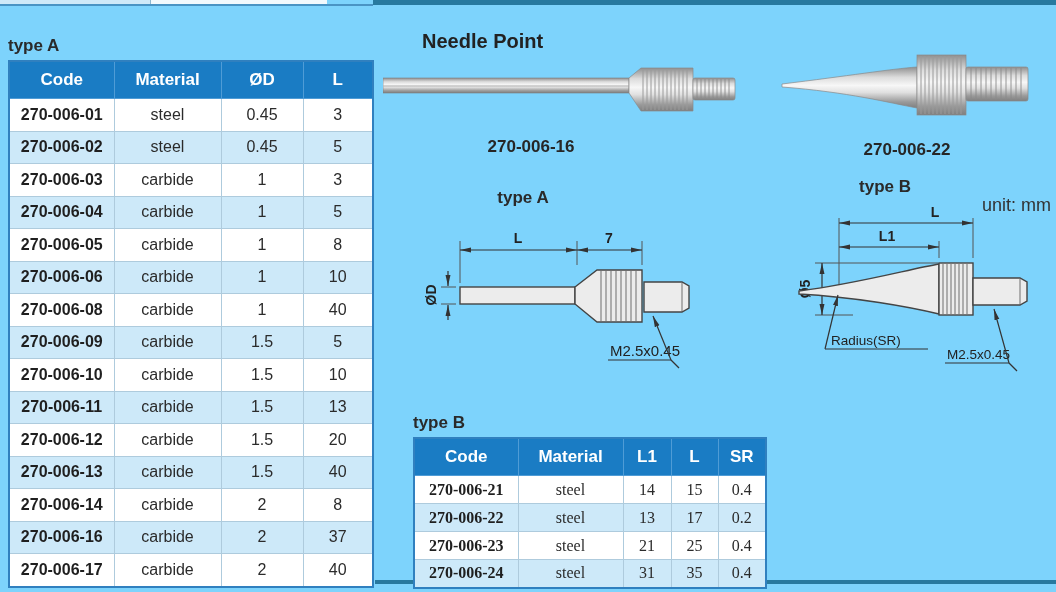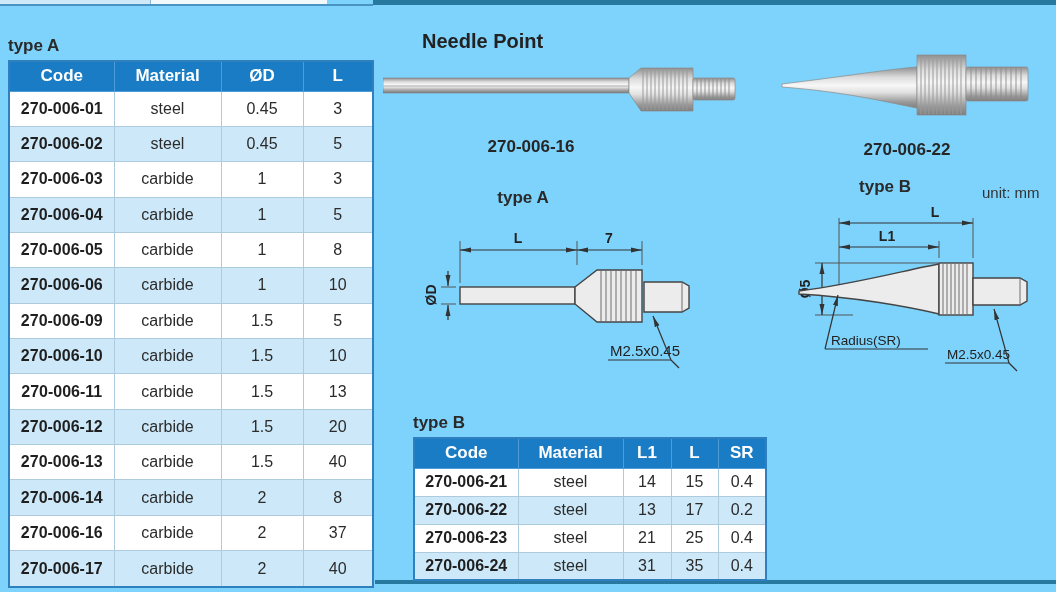--- a/index.html
+++ b/index.html
@@ -18,32 +18,32 @@
   
   .rem-cell1{left:0;top:0;width:150px;height:4px;background:#cfe9f8;border-right:1px solid #8fb8d0;}
   .rem-cell2{left:151px;top:0;width:176px;height:4px;background:#f2f9fd;}
   .rem-border{left:0;top:4px;width:373px;height:2px;background:#4a94c4;}
   .secline-top{left:373px;top:0;width:683px;height:5px;background:var(--section-line);}
   .secline-bottom{left:375px;top:580px;width:681px;height:4px;background:var(--section-line);}
   
   .h-label{font-weight:700;font-size:17px;color:#2a2a2a;line-height:20px;}
   .page-title{left:402px;top:30px;font-weight:700;font-size:20px;color:#222;margin-left:20px;}
   .caption{font-weight:700;font-size:17px;text-align:center;color:#262626;}
-  .unit{left:982px;top:184px;font-size:15px;color:#333;}
+  .unit{left:982px;top:195px;font-size:18px;color:#333;}
   
   table.spec{border-collapse:collapse;table-layout:fixed;background:#fff;border:2px solid var(--table-border);}
-  table.spec th{background:var(--table-header-bg);color:#fff;font-size:17px;font-weight:700;border:1px solid #4f9cd6;padding:0;}
+  table.spec th{background:var(--table-header-bg);color:#fff;font-size:17px;font-weight:700;border:1px solid #4f9cd6;padding:8px;}
   table.spec td{border:1px solid #aecbdd;font-size:16px;text-align:center;vertical-align:middle;padding:0;color:#2b2b2b;}
   table.spec td:first-child{font-weight:700;color:#1f1f1f;}
   table.spec tbody tr:nth-child(even){background:var(--row-alt-bg);}
   #tableA{left:8px;top:60px;width:364px;height:528px;}
   #tableA thead tr{height:30px;}
   #tableB{left:413px;top:437px;width:352px;height:142px;}
   #tableB thead tr{height:30px;}
-  #tableB tbody tr{height:28px;}
+  #tableB tbody tr{height:28px;font-family:Liberation Serif, serif;}
   
   .x{stroke:#555;stroke-width:1;}
   .d{stroke:#333;stroke-width:1.2;fill:none;}
   .shape{fill:#ececec;stroke:#444;stroke-width:1.4;}
   .k{stroke:#6e6e6e;stroke-width:1;}
   .dl{font-family:"Liberation Sans",sans-serif;font-size:14px;font-weight:700;fill:#222;}
   .tl{font-family:"Liberation Sans",sans-serif;font-size:15px;font-weight:400;fill:#222;}
   .tls{font-size:13.5px;}
   .pk{stroke:#9a9a9a;stroke-width:1;}
   .pt{stroke:#8b8b8b;stroke-width:0.9;}
@@ -104,20 +104,26 @@
           <td>270-006-05</td>
           <td>carbide</td>
           <td>1</td>
           <td>8</td>
         </tr>
         <tr>
           <td>270-006-06</td>
           <td>carbide</td>
           <td>1</td>
           <td>10</td>
+        </tr>
+        <tr>
+          <td>270-006-08</td>
+          <td>carbide</td>
+          <td>1</td>
+          <td>40</td>
         </tr>
         <tr>
           <td>270-006-09</td>
           <td>carbide</td>
           <td>1.5</td>
           <td>5</td>
         </tr>
         <tr>
           <td>270-006-10</td>
           <td>carbide</td>

